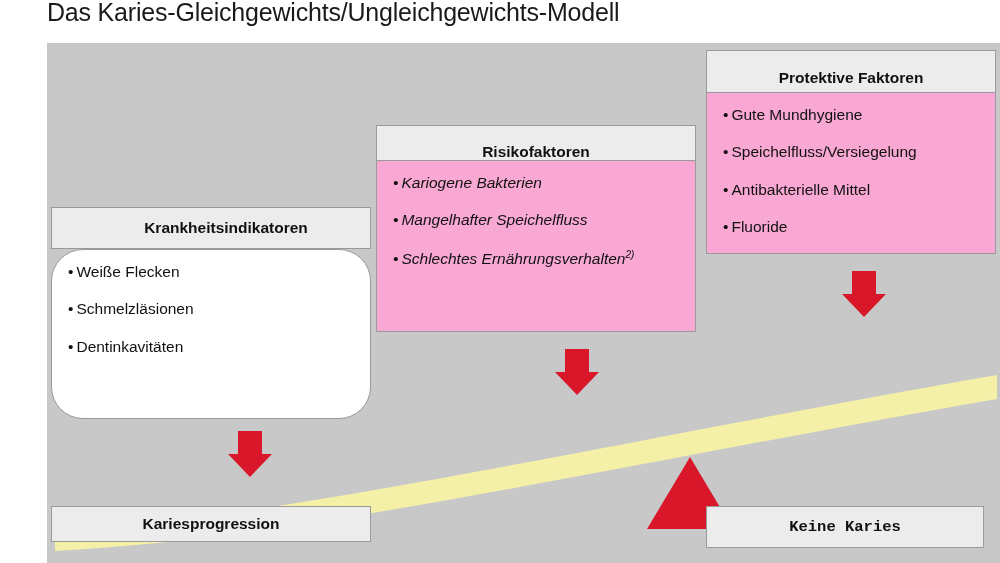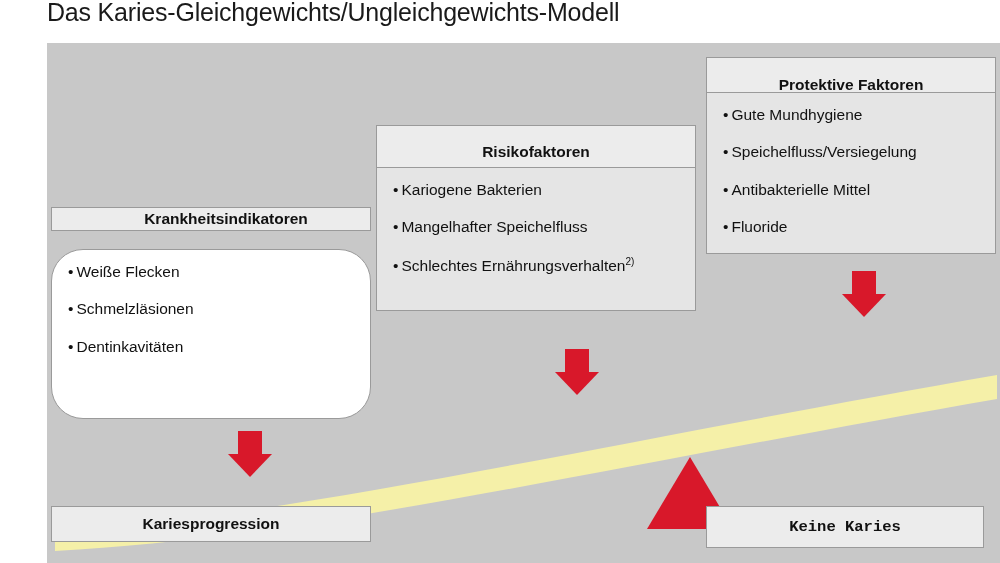--- a/index.html
+++ b/index.html
@@ -65,21 +65,21 @@
     justify-content: center;
     font-weight: bold;
     font-size: 15.5px;
     color: #111;
   }
   .body-white {
     background: #ffffff;
     border-radius: 32px;
   }
   .body-grey {
-    background: #e5e5e5;
+    background: #f9a8d4;
   }
   .list {
     box-sizing: border-box;
     padding: 14px 16px 10px 16px;
   }
   .list .li {
     font-size: 15.5px;
     color: #111;
     line-height: 1.05;
     margin-bottom: 21px;
@@ -121,39 +121,39 @@
 
 <div id="page-title">Das Karies-Gleichgewichts/Ungleichgewichts-Modell</div>
 
 <div id="canvas">
 
   <svg class="beam" viewBox="0 0 953 230" preserveAspectRatio="none">
     <path d="M 8 200 C 250 182 560 110 950 42 L 950 66 C 560 134 250 206 8 218 Z" fill="#f5f0a8"></path>
   </svg>
   <div class="fulcrum"></div>
 
-  <div class="box hdr" style="left:4px; top:164px; width:320px; height:24px;padding-left:30px;">
+  <div class="box hdr" style="left:4px; top:164px; width:320px; height:42px;padding-left:30px;">
     <span>Krankheitsindikatoren</span>
   </div>
   <div class="box body-white list" style="left:4px; top:206px; width:320px; height:170px;">
     <div class="li"><span class="bullet">•</span><span>Weiße Flecken</span></div>
     <div class="li"><span class="bullet">•</span><span>Schmelzläsionen</span></div>
     <div class="li"><span class="bullet">•</span><span>Dentinkavitäten</span></div>
   </div>
 
   <div class="box hdr" style="left:329px; top:82px; width:320px; height:53px;">
     <span>Risikofaktoren</span>
   </div>
-  <div class="box body-grey list" style="left:329px; top:124px; width:320px; height:144px;">
+  <div class="box body-grey list" style="left:329px; top:117px; width:320px; height:172px;font-style:italic;">
     <div class="li"><span class="bullet">•</span><span>Kariogene Bakterien</span></div>
     <div class="li"><span class="bullet">•</span><span>Mangelhafter Speichelfluss</span></div>
     <div class="li"><span class="bullet">•</span><span>Schlechtes Ernährungsverhalten</span><span class="sup">2)</span></div>
   </div>
 
-  <div class="box hdr" style="left:659px; top:14px; width:290px; height:56px;">
+  <div class="box hdr" style="left:659px; top:7px; width:290px; height:56px;">
     <span>Protektive Faktoren</span>
   </div>
   <div class="box body-grey list" style="left:659px; top:49px; width:290px; height:162px;">
     <div class="li"><span class="bullet">•</span><span>Gute Mundhygiene</span></div>
     <div class="li"><span class="bullet">•</span><span>Speichelfluss/Versiegelung</span></div>
     <div class="li"><span class="bullet">•</span><span>Antibakterielle Mittel</span></div>
     <div class="li"><span class="bullet">•</span><span>Fluoride</span></div>
   </div>
 
   <div class="arrow-down" style="left:181px; top:388px;">

